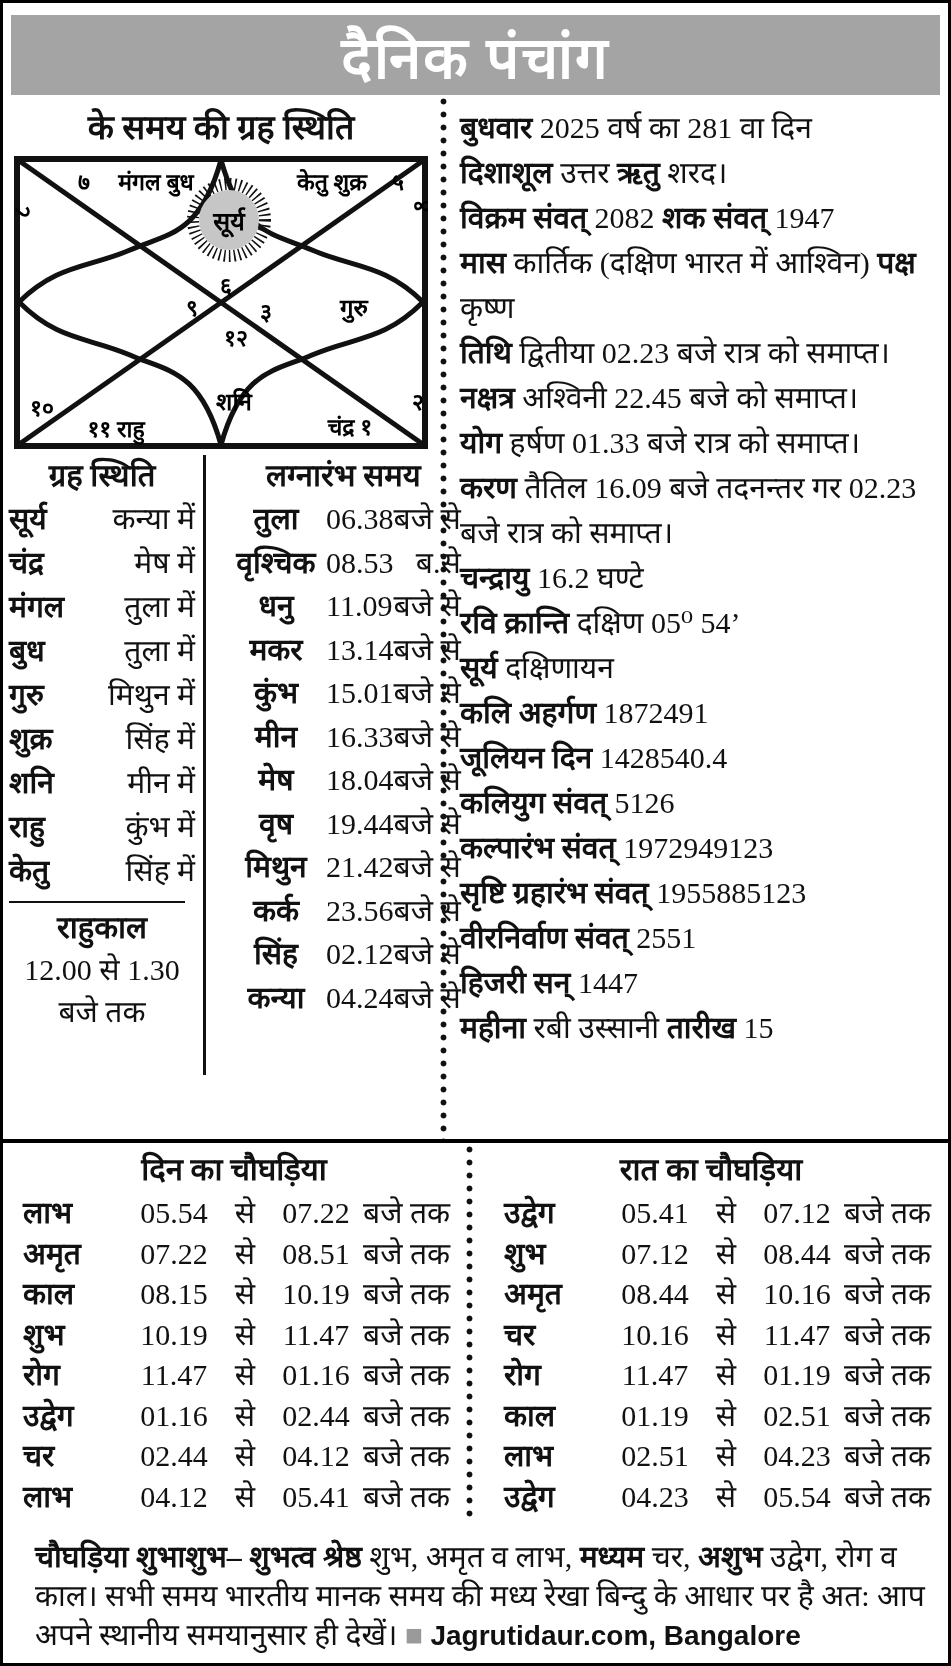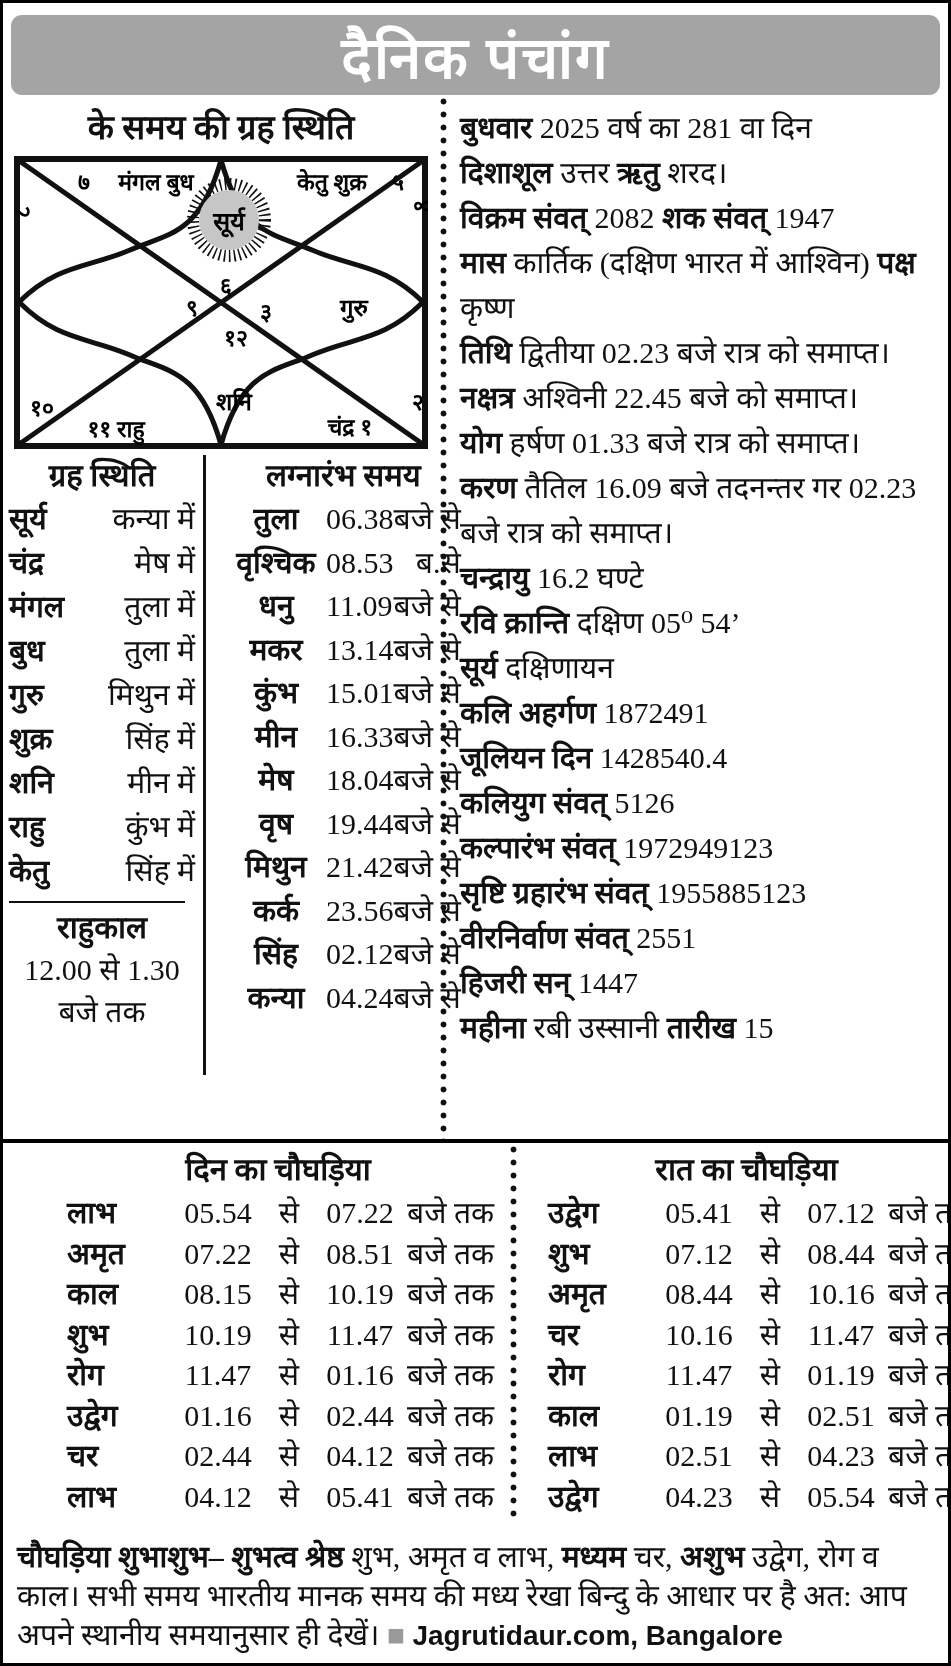--- a/index.html
+++ b/index.html
@@ -2,21 +2,21 @@
 <html><head>
 <meta charset="utf-8">
 <style>
   html,body{margin:0;padding:0;background:#fff;}
   .page{position:relative;width:951px;height:1666px;box-sizing:border-box;border:3px solid #000;
         background:#fff;color:#111;overflow:hidden;
         font-family:"Liberation Serif","DejaVu Serif",serif;}
   
   .titlebar{margin:12px 8px 0;height:80px;background:#a4a4a4;color:#fff;
             display:flex;align-items:center;justify-content:center;
-            font-size:58px;font-weight:bold;letter-spacing:2px;border-radius:11px;}
+            font-size:58px;font-weight:bold;letter-spacing:2px;}
   
   .main{display:flex;height:1044px;overflow:hidden;}
   .vdots{width:9px;flex:0 0 9px;background-image:radial-gradient(circle,#111 2.6px,rgba(0,0,0,0) 3.3px);
          background-size:9px 13px;background-repeat:repeat-y;background-position:center top;}
   .main-left{width:436px;flex:0 0 436px;}
   .main-right{flex:1;padding:10px 12px 0 12px;}
   .left-heading{margin-top:10px;text-align:center;font-weight:bold;font-size:34px;line-height:45px;}
   svg.kundali{display:block;margin:6px auto 0;}
   svg.kundali text{font-family:"Liberation Serif","DejaVu Serif",serif;font-weight:bold;}
   
@@ -32,31 +32,31 @@
   .lagna-title{text-align:center;font-weight:bold;font-size:31px;line-height:42px;}
   .lagna-row{display:flex;font-size:30px;line-height:43.5px;white-space:nowrap;}
   .lagna-row .sign{font-weight:bold;width:100px;flex:0 0 100px;text-align:center;}
   .lagna-row .suffix{margin-left:auto;}
   
   .entry{font-size:30px;line-height:45px;}
   .entry b{font-weight:bold;}
   
   .hline{border:none;border-top:4px solid #000;margin:0;}
   .chau{display:flex;height:378px;}
-  .chau-left{width:462px;flex:0 0 462px;padding-top:4px;margin-left:44px;}
+  .chau-left{width:462px;flex:0 0 462px;padding-top:4px;}
   .chau-right{flex:1;padding-top:4px;}
   .chau-title{text-align:center;font-weight:bold;font-size:31px;line-height:46px;}
   .chau-row{display:grid;grid-template-columns:104px 94px 48px 94px 1fr;
             font-size:30px;line-height:40.5px;white-space:nowrap;}
   .chau-left .chau-row{padding-left:20px;}
   .chau-right .chau-row{padding-left:30px;}
   .chau-row .cname{font-weight:bold;}
   .chau-row .t1,.chau-row .se,.chau-row .t2{text-align:center;}
   
-  .footer{padding:16px 14px 0 14px;font-size:30px;line-height:39px;}
+  .footer{padding:16px 14px 0 32px;font-size:30px;line-height:39px;}
   .footer b{font-weight:bold;}
   .brand{font-family:"Liberation Sans","DejaVu Sans",sans-serif;font-weight:bold;font-size:28px;}
 </style>
 </head>
 <body>
 
 <div class="page">
 
   <div class="titlebar">
     <span>दैनिक पंचांग</span>

